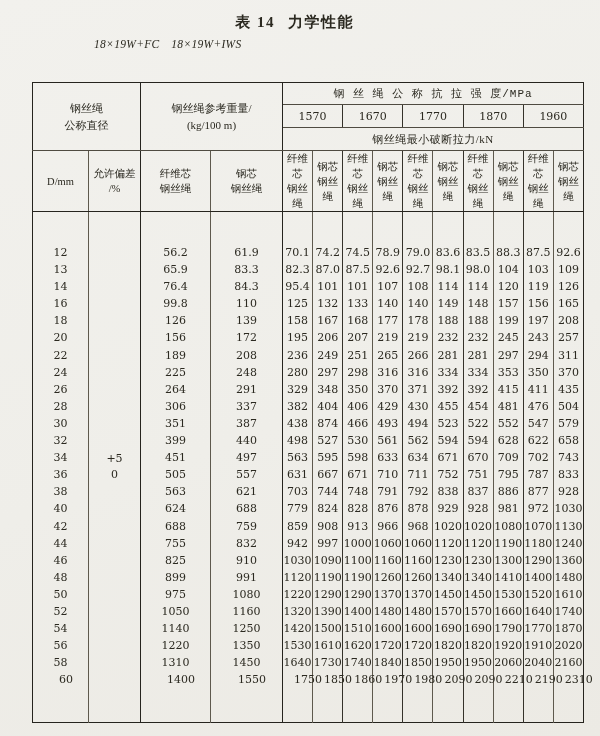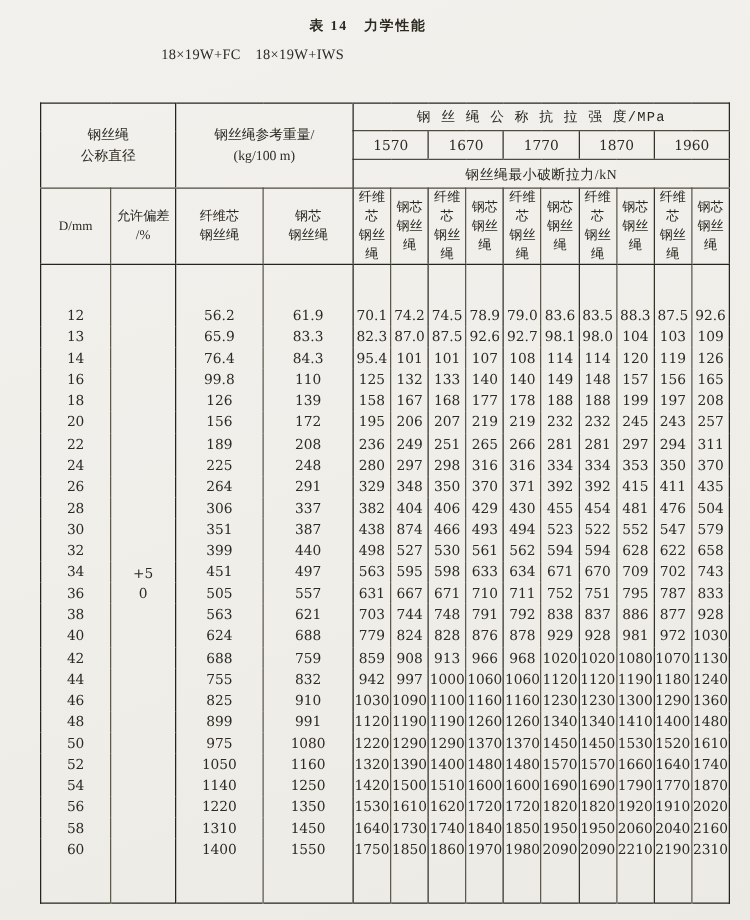--- a/index.html
+++ b/index.html
@@ -9,28 +9,28 @@
     font-family:"Liberation Serif","DejaVu Serif",serif;
     color:#2b2920;
     background:#f0efea;
   }
   .page {
     position:relative; width:600px; height:736px; overflow:hidden;
     background:linear-gradient(160deg,#f2f1ed 0%,#efeee9 55%,#eceae4 100%);
   }
   .caption {
     position:absolute; top:13px; left:0; width:589px;
-    text-align:center; font-weight:bold; font-size:11px; letter-spacing:1.5px;
+    text-align:center; font-weight:bold; font-size:15px; letter-spacing:1.5px;
   }
   .caption .gap { display:inline-block; width:13px; }
   .structure {
     position:absolute; top:36px; left:48px; right:20px;
     font-size:11.5px; line-height:17px; letter-spacing:0.3px;
   }
-  .structure .line2 { margin-left:81px; }
+  .structure .line2 { margin-left:46px;font-style:italic; }
 
   table.props-table {
     position:absolute; top:82px; left:32px;
     width:551px; border-collapse:collapse; table-layout:fixed;
     border:1.8px solid #26241e;
   }
   th, td { padding:0; font-weight:normal; }
 
   
   thead th { font-size:11px; color:#2b2920; }
@@ -47,21 +47,21 @@
   .sep-group { border-left:1.4px solid #35322a; }
   .sep-major { border-left:1.9px solid #26241e; }
   th.c-weight { border-right:1.9px solid #26241e;margin-left:11px; }
 
   
   tbody td {
     text-align:center; font-size:11px; line-height:17.1px; height:17.1px;
     font-family:"DejaVu Serif",serif; color:#2b2920;
   }
   tbody tr:first-child td:not(.col-tol) { padding-top:32px;text-align:center; }
-  tbody tr:last-child td { padding-bottom:34px; }
+  tbody tr:last-child td { padding-bottom:34px;padding-left:11px; }
   td.col-tol { vertical-align:middle; }
   td.col-tol .l { display:block; line-height:16px; }
 </style>
 </head>
 <body>
 
 <div class="page">
 
   <div class="caption">
     <span>表 14</span><span class="gap"></span><span>力学性能</span>

